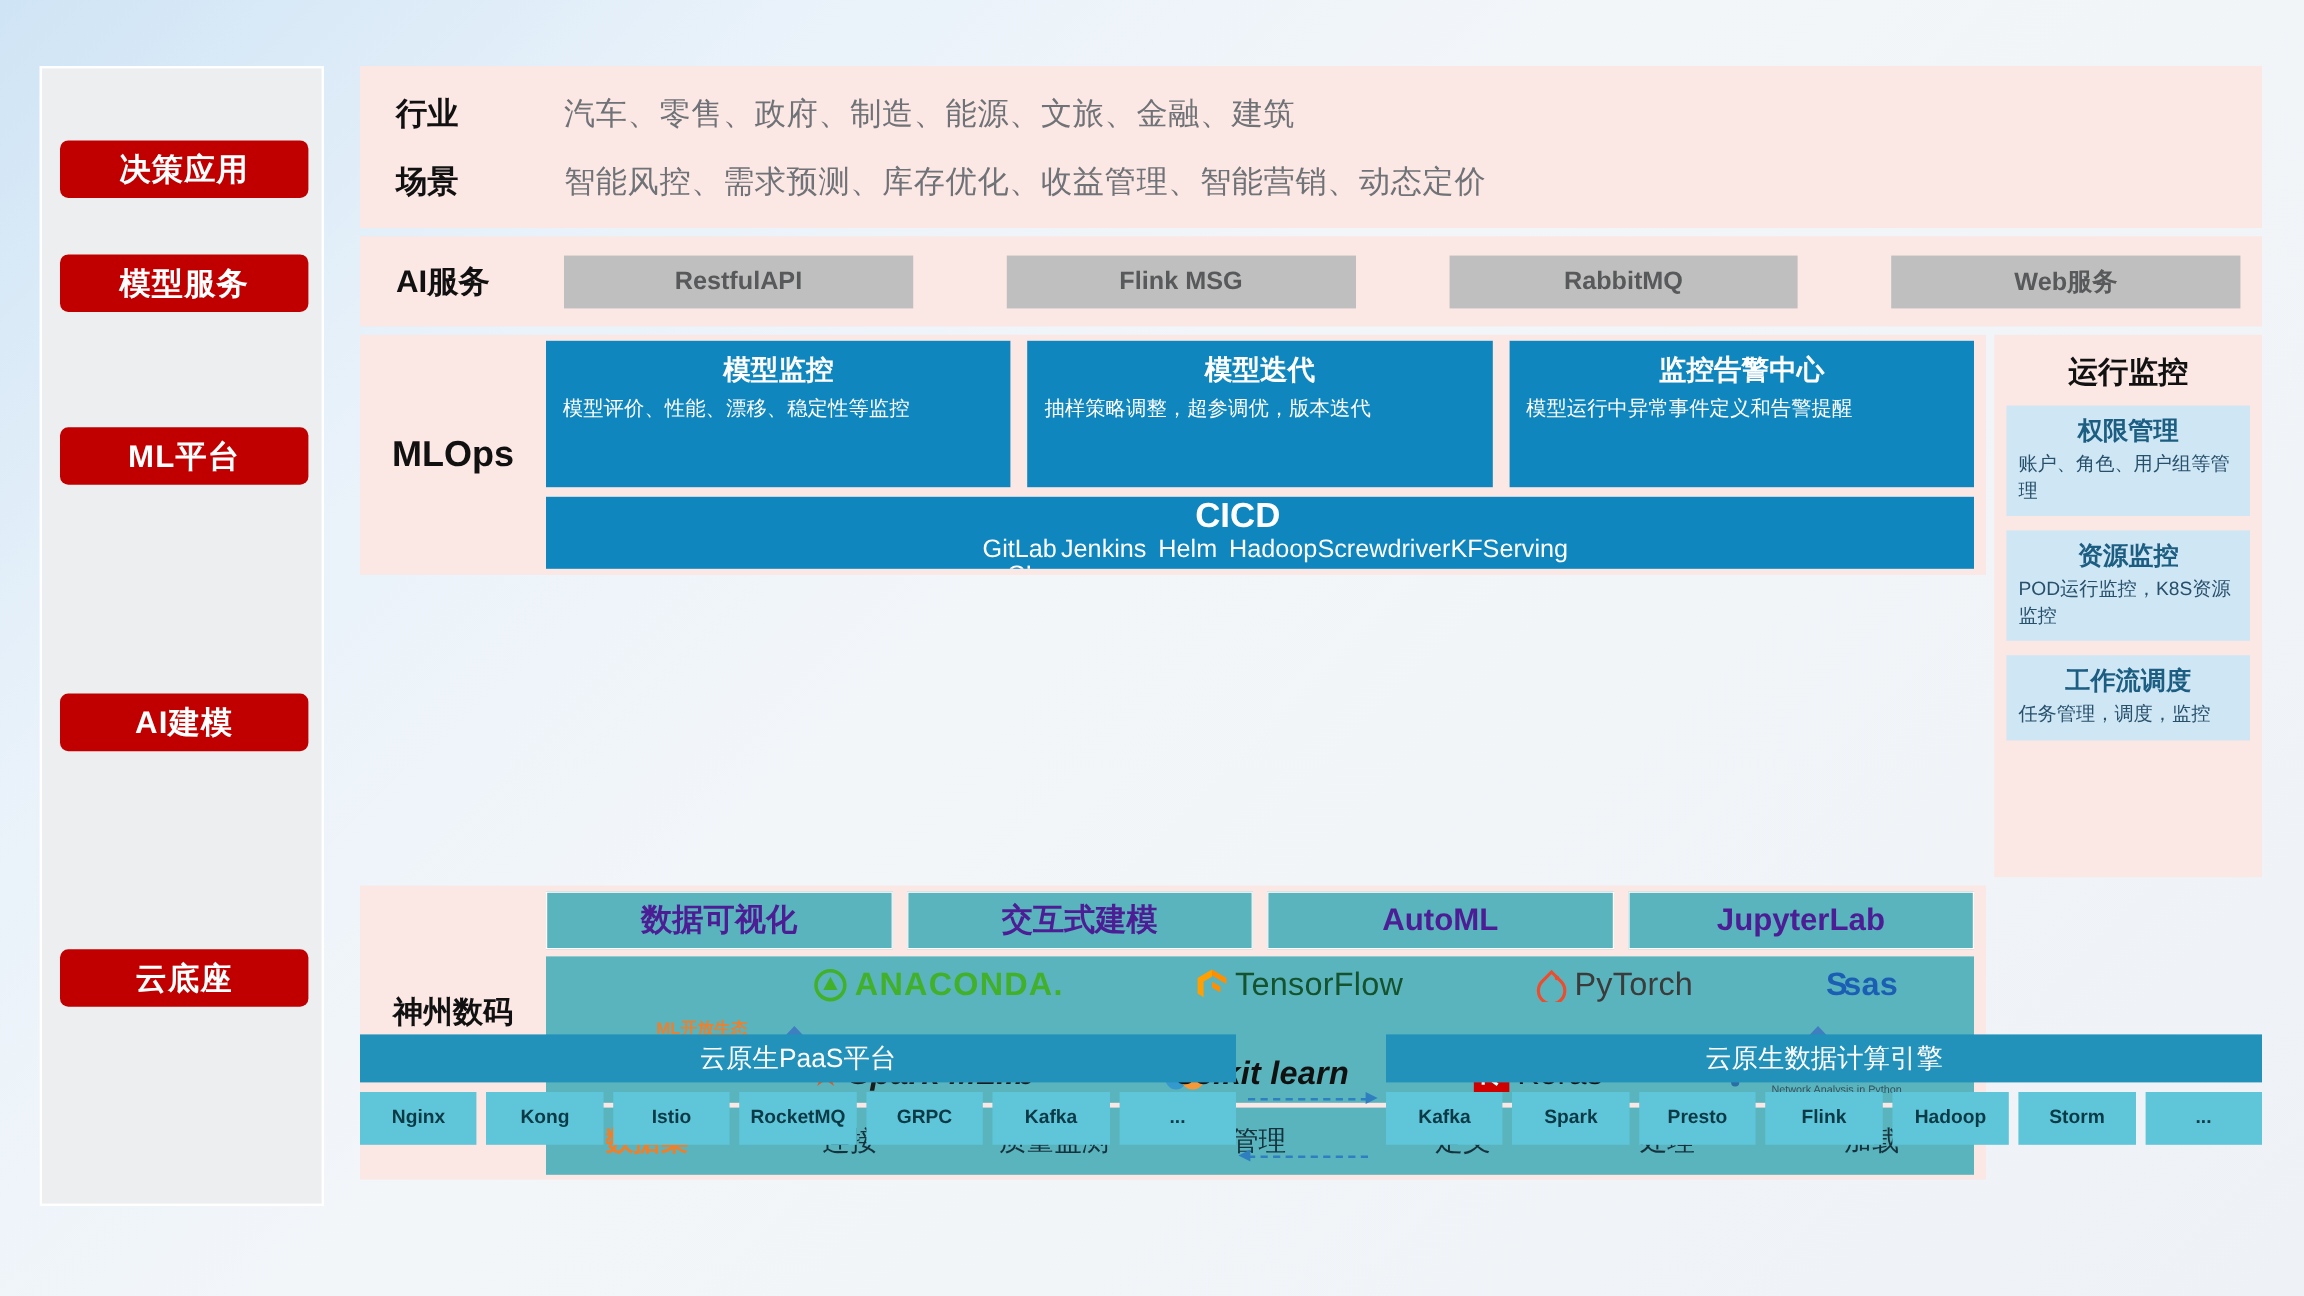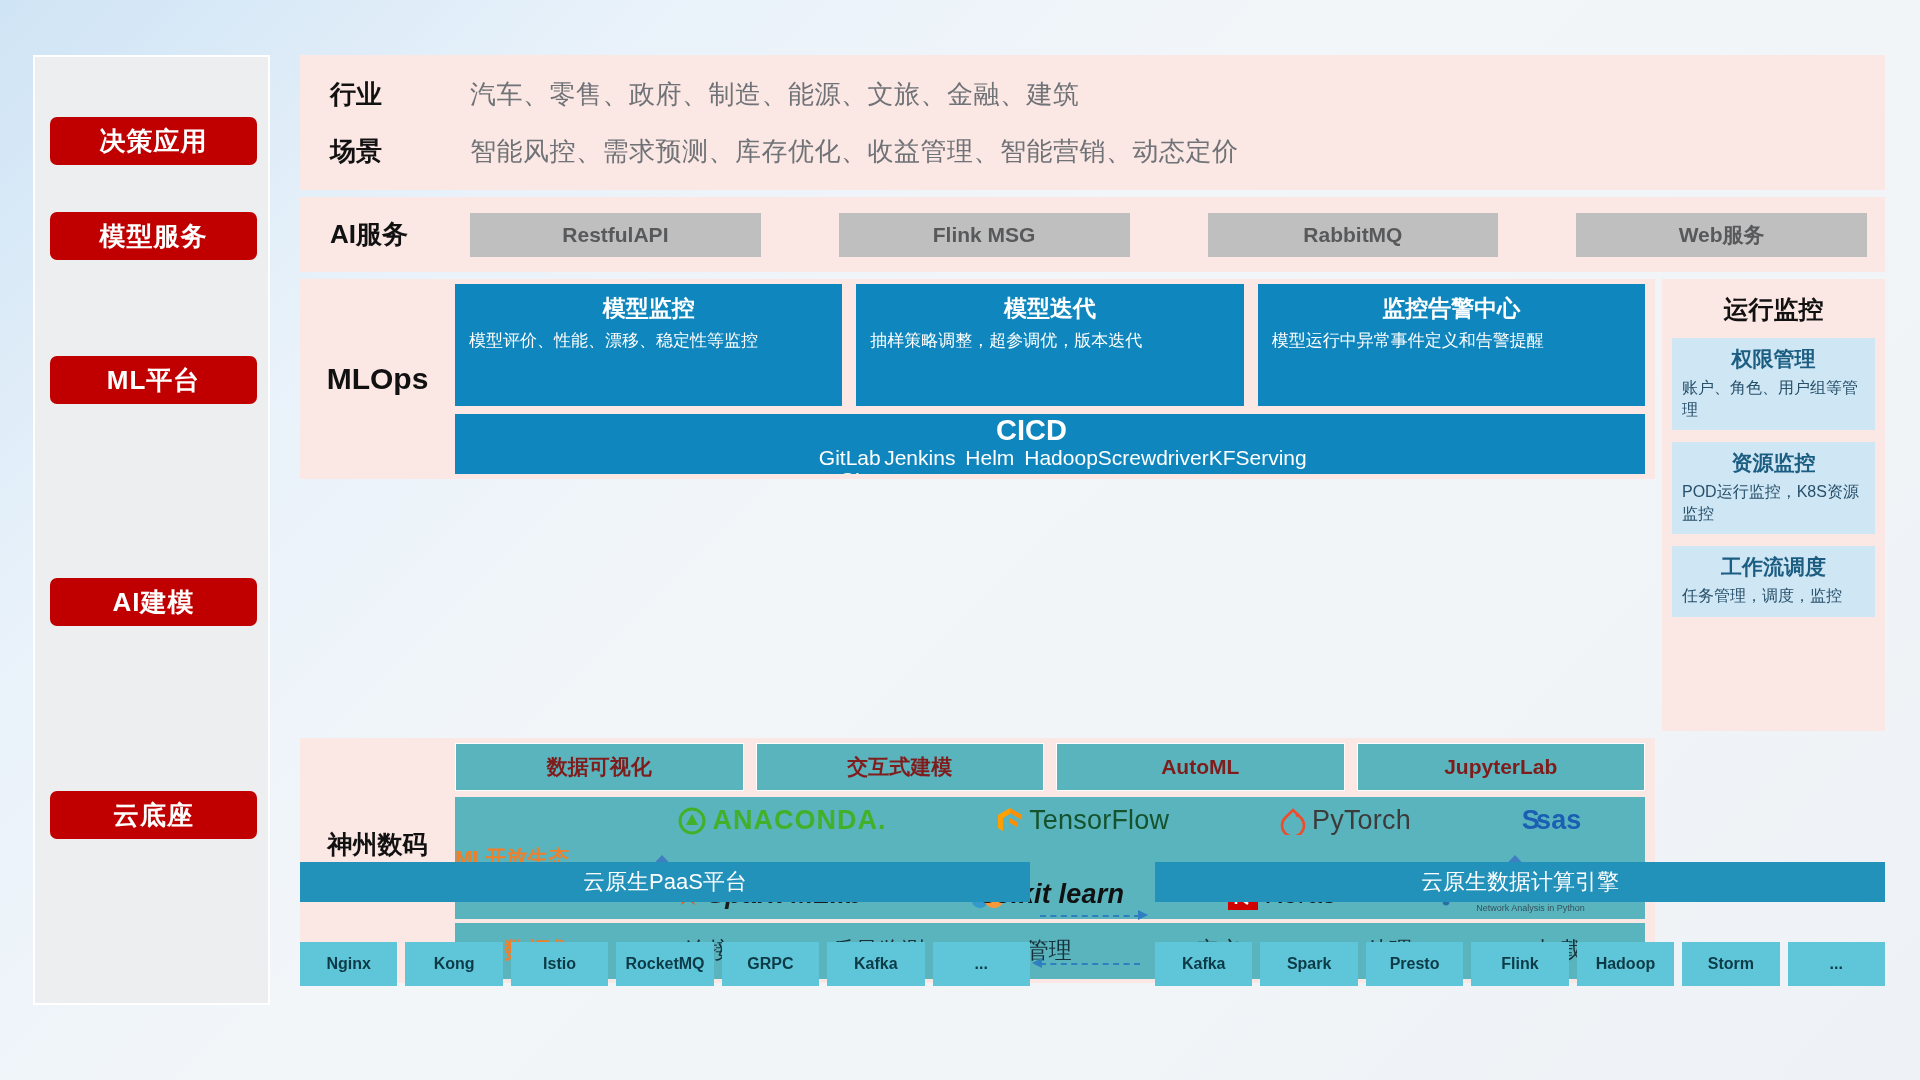--- a/index.html
+++ b/index.html
@@ -73,25 +73,25 @@
   .monitor-card-desc { font-size: 16px; color: #27506b; line-height: 1.35; }
 
   
   .band4wrap { display: flex; gap: 7px; margin-top: 7px; }
   .band4 { background: #fbe7e4; width: 1355px; height: 245px; display: flex; align-items: center; }
   .b4-key { width: 155px; font-size: 25px; font-weight: bold; color: #111; text-align: center; line-height: 1.3; }
   .b4-right { flex: 1; padding-right: 10px; }
   .lab-tabs { display: flex; gap: 12px; }
   .lab-tab {
     flex: 1; height: 48px; background: #5ab4bd; border: 1px solid #ffffff;
-    color: #7f1d1d; font-size: 21px; font-weight: bold;
+    color: #4c1d95; font-size: 26px; font-weight: bold;
     display: flex; align-items: center; justify-content: center;
   }
   .eco-row { margin-top: 6px; background: #5ab4bd; height: 122px; display: flex; align-items: center; }
-  .eco-label { width: 168px; color: #f07f2a; font-size: 21px; font-weight: bold; text-align: left; }
+  .eco-label { width: 168px; color: #f07f2a; font-size: 14px; font-weight: bold; text-align: right; }
   .eco-logos { flex: 1; display: flex; flex-direction: column; justify-content: flex-start; gap: 16px; padding-right: 8px; }
   .eco-line { display: flex; align-items: center; justify-content: space-around; height: 58px; }
   .logo { display: flex; align-items: center; gap: 6px; }
   .logo-text { font-size: 27px; letter-spacing: .2px; }
   .ds-row { margin-top: 4px; background: #5ab4bd; height: 56px; display: flex; align-items: center; }
   .ds-label { width: 168px; color: #f07f2a; font-size: 23px; font-weight: bold; text-align: center; }
   .ds-items { flex: 1; display: flex; }
   .ds-item { flex: 1; text-align: center; font-size: 23px; color: #15323d; }
 
   
@@ -102,21 +102,21 @@
     display: flex; align-items: center; justify-content: center;
   }
   .cloud-bar.left { width: 730px; }
   .cloud-bar.right { width: 730px; margin-left: 125px; }
   .chiprow { display: flex; margin-top: 8px; }
   .chiprow.left { width: 730px; gap: 8px; }
   .chiprow.right { width: 730px; gap: 8px; margin-left: 125px; }
   .cloud-chip {
     flex: 1; height: 44px; background: #5fc5d8; color: #0c3a47;
     font-size: 16px; font-weight: bold; line-height: 1.05;
-    display: flex; align-items: center; justify-content: center; text-align: center; margin-top: 32px;
+    display: flex; align-items: center; justify-content: center; text-align: center;
   }
 
   .up-arrow { position: absolute; width: 34px; height: 40px; }
   .up-arrow .shaft { position: absolute; left: 9px; top: 14px; width: 16px; height: 26px; background: #3f7fc1; }
   .up-arrow .head {
     position: absolute; left: 0; top: 0; width: 0; height: 0;
     border-left: 17px solid transparent; border-right: 17px solid transparent;
     border-bottom: 18px solid #3f7fc1;
   }
   .dashed-arrows { position: absolute; left: 1030px; top: 905px; width: 130px; height: 70px; }

